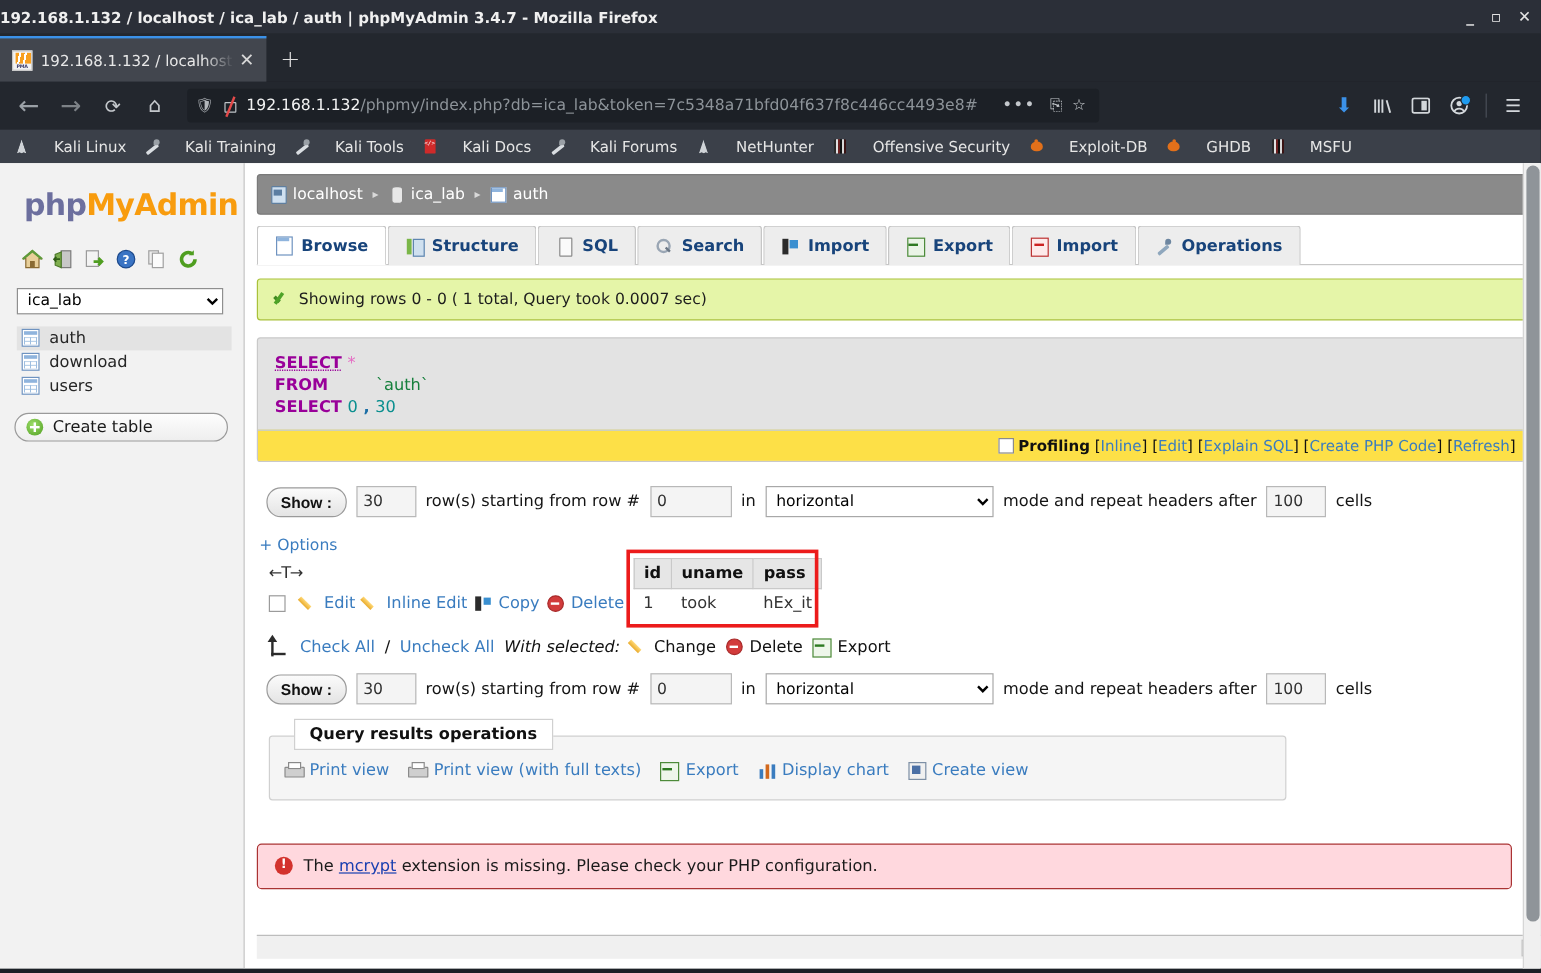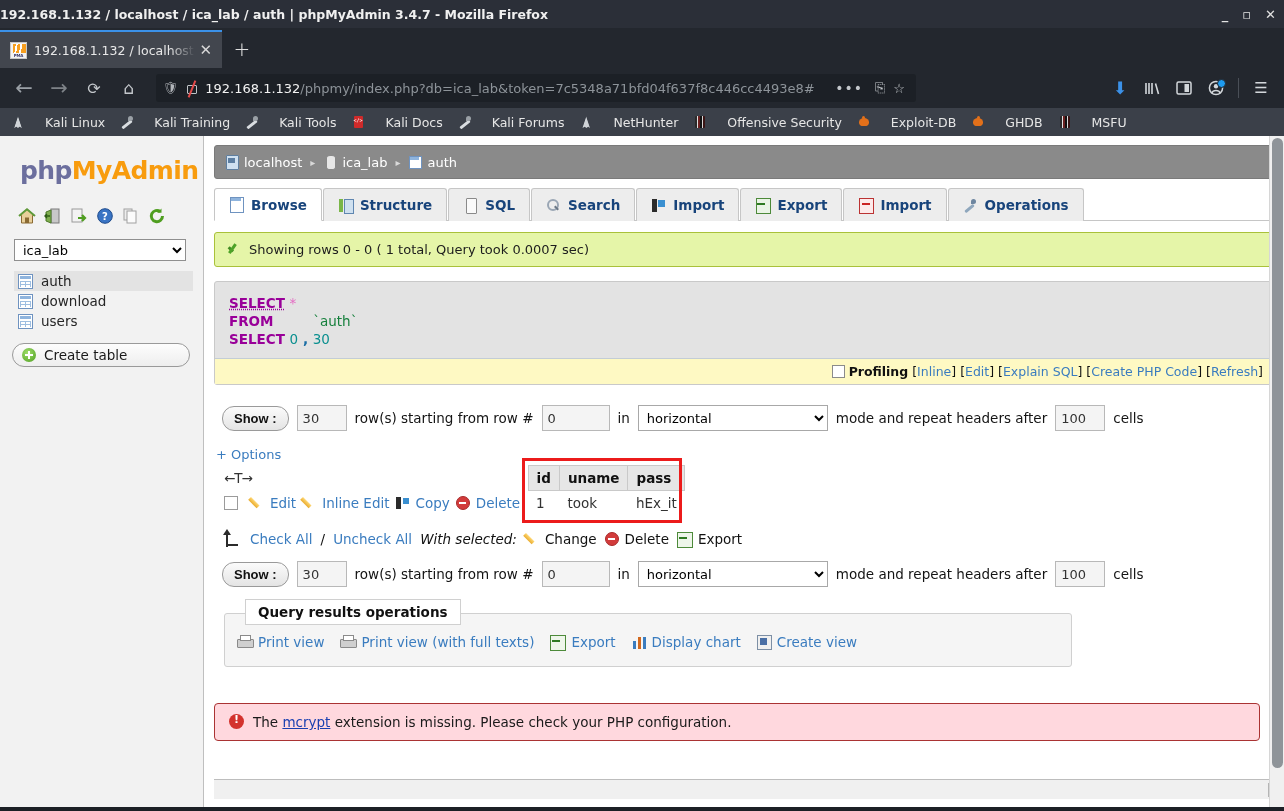--- a/index.html
+++ b/index.html
@@ -530,21 +530,21 @@
     font-family: "DejaVu Sans", "Liberation Sans", sans-serif;
   }
   .kw { color: #990099; }
   .kw.u { text-decoration: underline dotted; }
   .star { color: #e56ec4; font-weight: normal; }
   .tblname { color: #17803d; font-weight: normal; margin-left: 35px; }
   .num { color: #0a8f8f; font-weight: normal; }
   .comma { color: #1b6ea5; }
 
   .sqlfoot {
-    background: #fef9c3;
+    background: #fde047;
     border-top: 1px solid #c3cdd6;
     padding: 5px 10px;
     text-align: right;
     font-size: 12.5px;
     color: #111;
   }
   .sqlfoot .cb {
     display: inline-block;
     width: 13px; height: 13px;
     border: 1px solid #8b8b8b;

